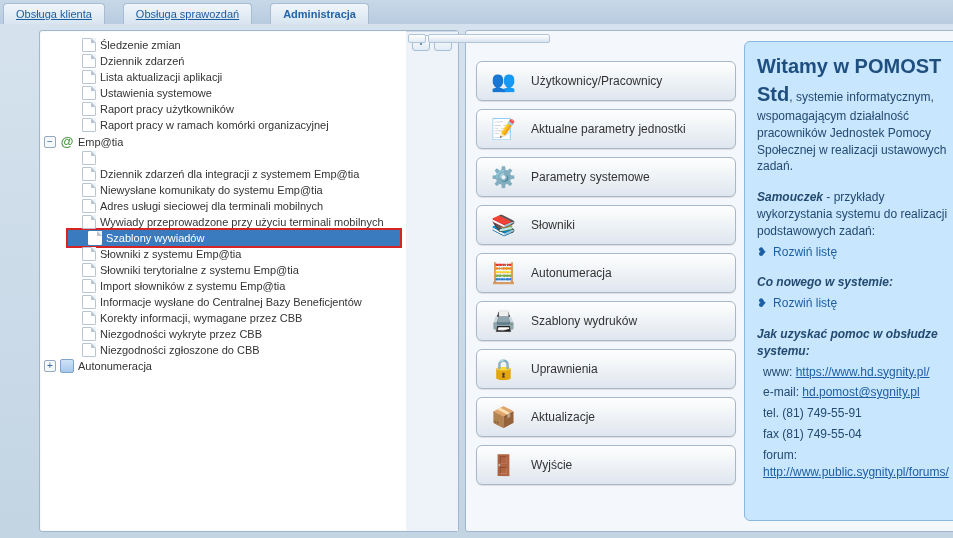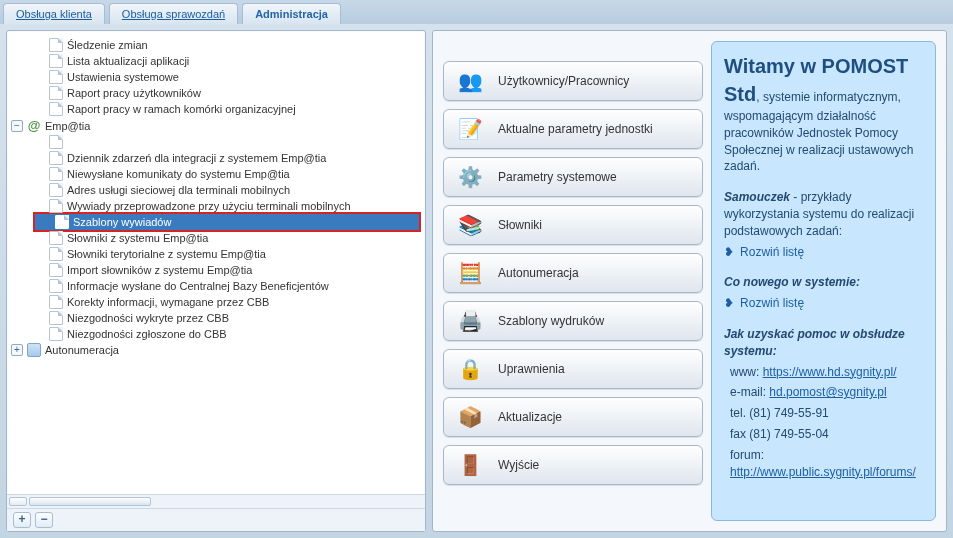--- a/index.html
+++ b/index.html
@@ -8,21 +8,21 @@
     font-size: 11px;
     background: linear-gradient(#d6e3ee,#c3d4e3);
     width: 953px;
     height: 538px;
     overflow: hidden;
     color: #333;
   }
   .tabs {
     display: flex;
     padding: 3px 3px 0 3px;
-    gap: 4px;
+    gap: 18px;
     background: linear-gradient(#c7d8e8,#b8cce0);
     text-align: right;
   }
   .tab {
     padding: 4px 12px;
     border-top-left-radius: 4px;
     border-top-right-radius: 4px;
     font-size: 11px;
     cursor: pointer;
     border: 1px solid #a6bdd4;
@@ -39,21 +39,22 @@
   }
   .panel {
     background: #fff;
     border: 1px solid #9fb6ce;
     border-radius: 3px;
     box-shadow: inset 0 0 2px rgba(0,0,0,.08);
   }
   .left-panel {
     flex: 0 0 420px;
     display: flex;
-    flex-direction: column;
+    flex-direction: row;
+    margin-left: 33px;
   }
   .tree-scroll {
     flex: 1;
     overflow: auto;
     padding: 6px 4px;
   }
   .tree-footer {
     border-top: 1px solid #cbd8e6;
     padding: 3px 6px;
     display: flex;
@@ -142,20 +143,25 @@
 
   <div class="panel left-panel">
     <div class="tree-scroll">
       <ul class="tree">
         <li class="group">
           <ul id="root-misc">
               <li class="node">
                 <span class="spacer"></span>
                 <span class="page-icon"></span>
                 <span class="node-label">Śledzenie zmian</span>
+              </li>
+              <li class="node">
+                <span class="spacer"></span>
+                <span class="page-icon"></span>
+                <span class="node-label">Dziennik zdarzeń</span>
               </li>
               <li class="node">
                 <span class="spacer"></span>
                 <span class="page-icon"></span>
                 <span class="node-label">Lista aktualizacji aplikacji</span>
               </li>
               <li class="node">
                 <span class="spacer"></span>
                 <span class="page-icon"></span>
                 <span class="node-label">Ustawienia systemowe</span>

